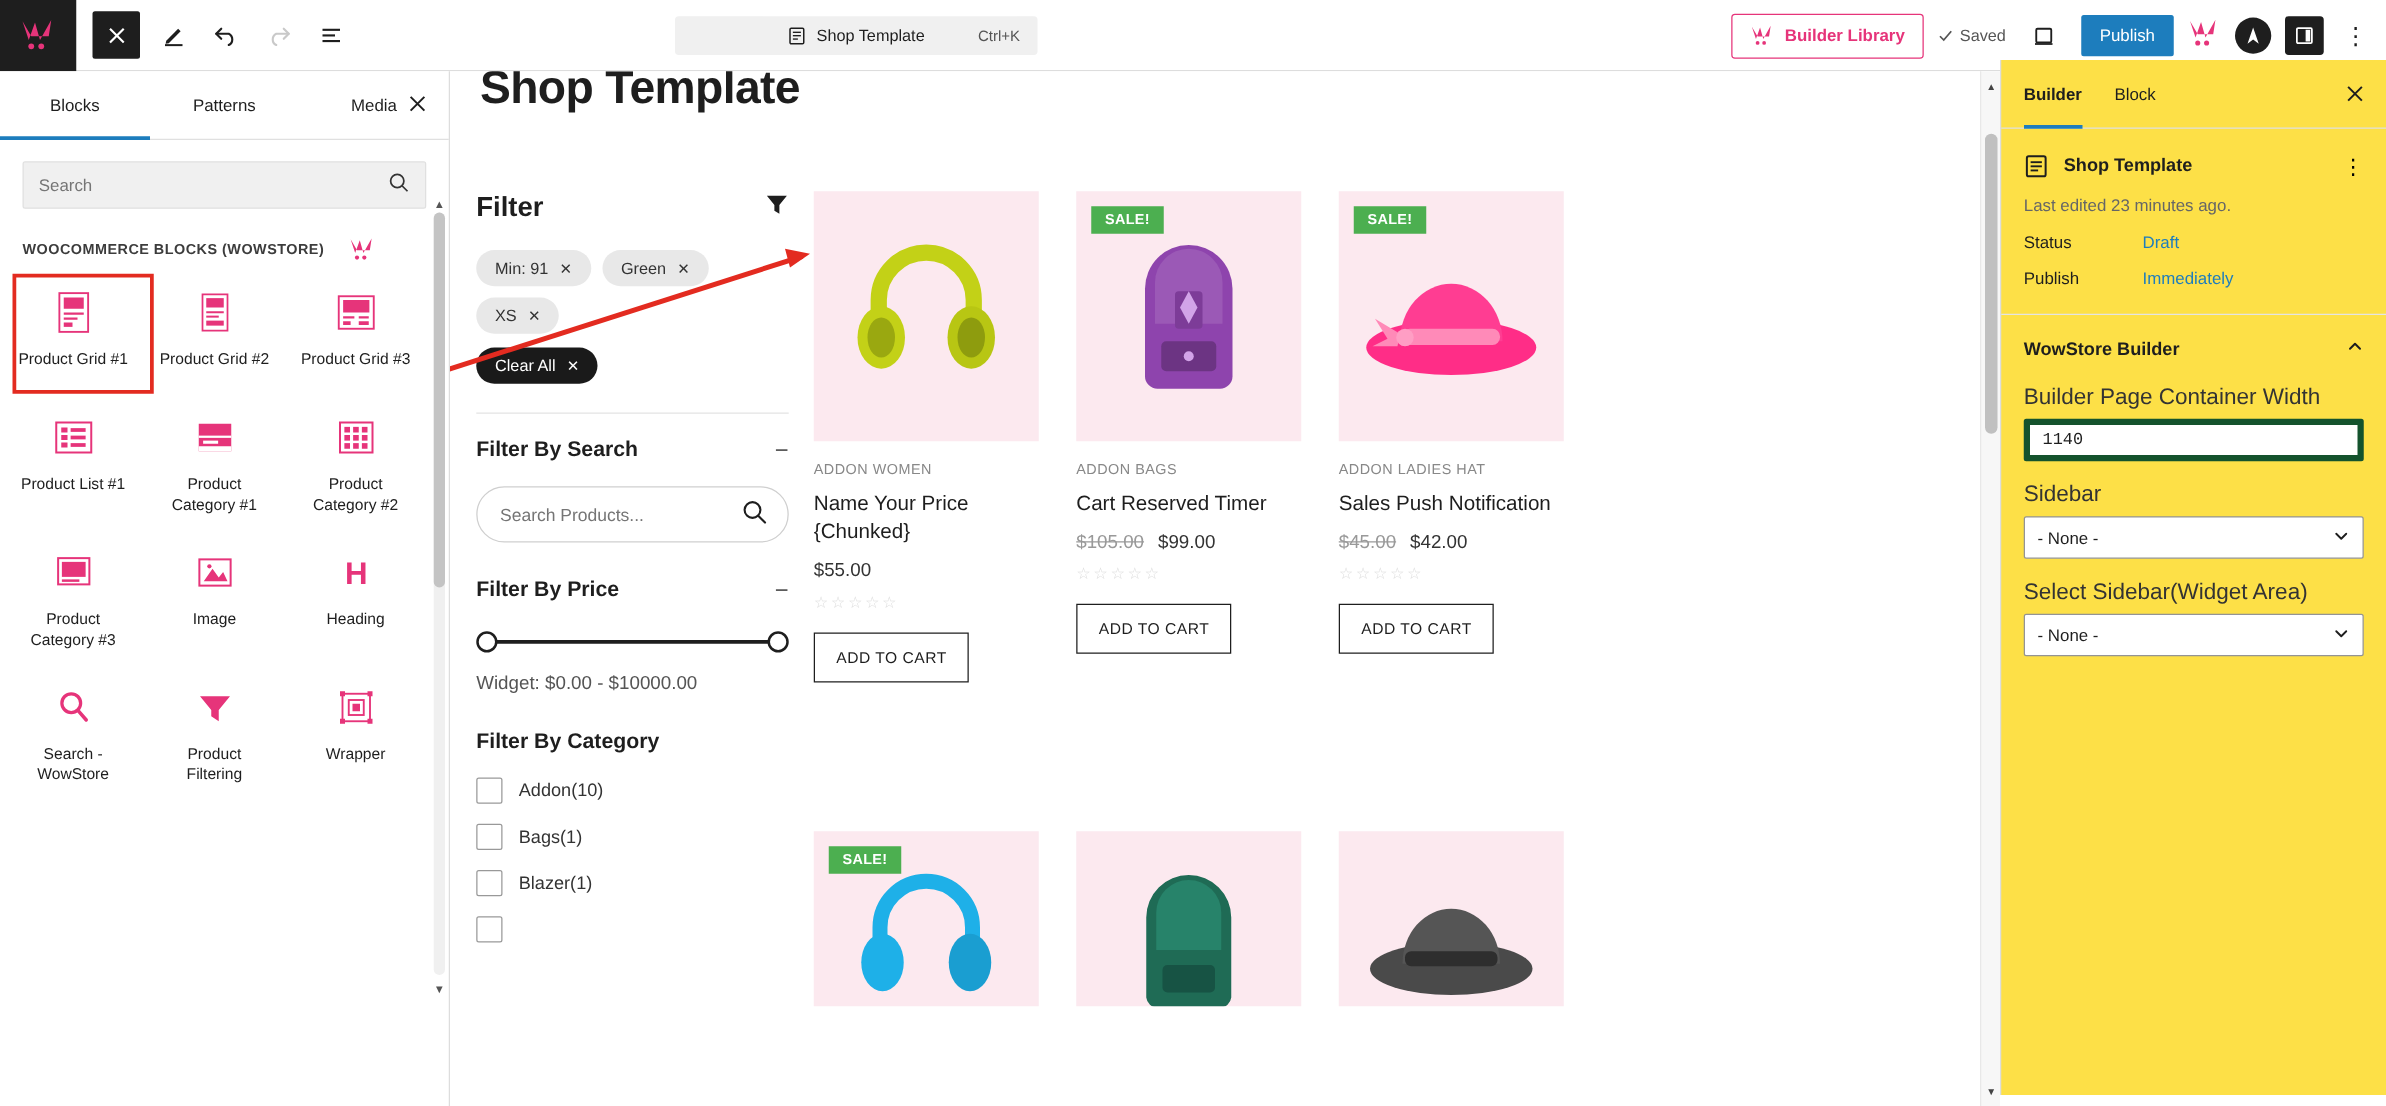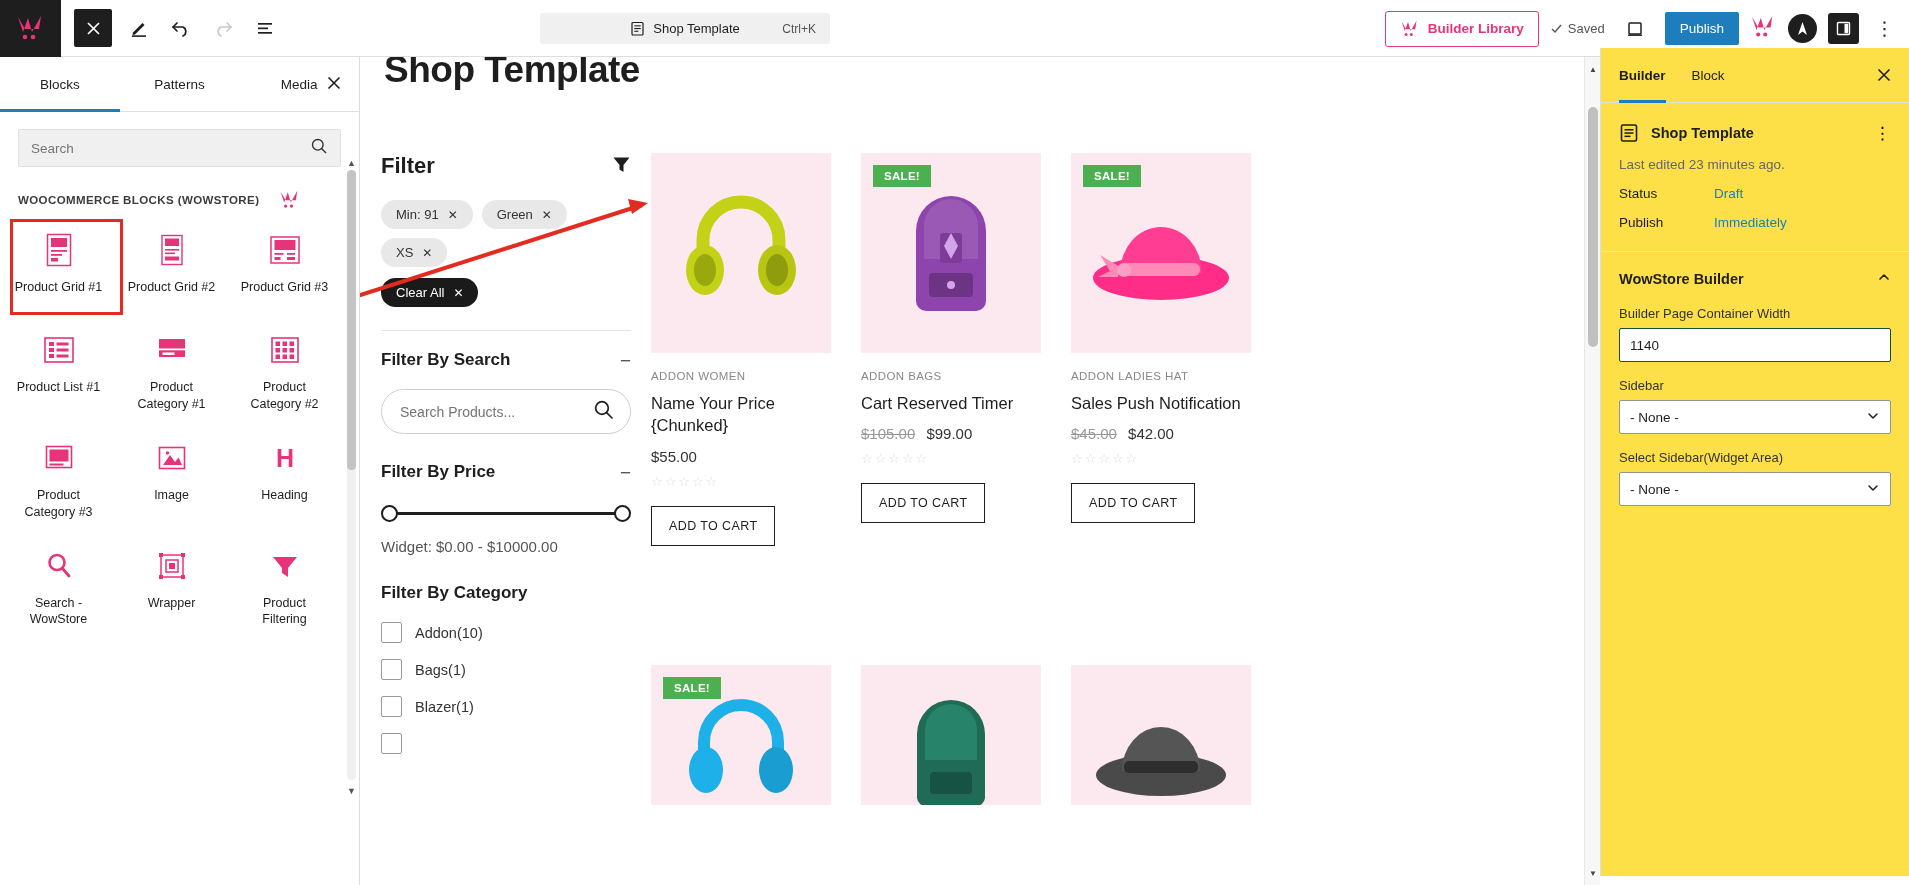--- a/index.html
+++ b/index.html
@@ -268,25 +268,25 @@
   .rp-row .lab { width: 95px; color: #1e1e1e; }
   .rp-row .val { color: #1d7dbd; cursor: pointer; }
   .rp-divider { height: 1px; background: #e4e4e4; margin: 21px 0 0 0; }
 
   .rp-accord {
     display: flex; align-items: center; justify-content: space-between;
     padding: 18px 18px; cursor: pointer;
   }
   .rp-accord-title { font-size: 14.5px; font-weight: 600; color: #1e1e1e; }
   .rp-field { padding: 0 18px 16px 18px; }
-  .rp-label { font-size: 13px; color: #333; margin-bottom: 7px; }
+  .rp-label { font-size: 18px; color: #333; margin-bottom: 7px; }
   .rp-input {
-    width: 100%; height: 34px; border: 1px solid #14532d; border-radius: 2px;
+    width: 100%; height: 34px; border: 5px solid #14532d; border-radius: 2px;
     padding: 0 10px; font-size: 13.5px; color: #1e1e1e; outline: none;
-    font-family: Liberation Sans, sans-serif;
+    font-family: Liberation Mono, monospace;
   }
   .rp-select {
     width: 100%; height: 34px; border: 1px solid #949494; border-radius: 2px;
     padding: 0 10px; font-size: 13.5px; color: #1e1e1e; background: #fff;
     display: flex; align-items: center; justify-content: space-between;
     cursor: pointer;
   }
 </style>
 </head>
 <body>
@@ -545,42 +545,42 @@
       <span class="bi-icon">
         <svg width="28" height="30" viewBox="0 0 28 30">
           <circle cx="12" cy="11.5" r="7.5" stroke="#e6347a" stroke-width="2.6" fill="none"></circle>
           <path d="M17.5 17.5 L24 25" stroke="#e6347a" stroke-width="2.8" stroke-linecap="round"></path>
         </svg>
       </span>
       <span class="bi-label">Search - WowStore</span>
     </div>
     <div class="blockitem">
       <span class="bi-icon">
+        <svg width="30" height="30" viewBox="0 0 30 30">
+          <path d="M3 6 H27 L18 17 V26 L12 22 V17 Z" fill="#e6347a"></path>
+        </svg>
+      </span>
+      <span class="bi-label">Product Filtering</span>
+    </div>
+    <div class="blockitem">
+      <span class="bi-icon">
         <svg width="28" height="30" viewBox="0 0 28 30">
           <rect x="3" y="4" width="22" height="22" stroke="#e6347a" stroke-width="1.5" fill="none"></rect>
           <rect x="8" y="9" width="12" height="12" stroke="#e6347a" stroke-width="1.5" fill="none"></rect>
           <rect x="11" y="12" width="6" height="6" fill="#e6347a"></rect>
           <g fill="#e6347a">
               <rect x="1" y="2" width="4" height="4"></rect>
               <rect x="23" y="2" width="4" height="4"></rect>
               <rect x="1" y="24" width="4" height="4"></rect>
               <rect x="23" y="24" width="4" height="4"></rect>
             </g>
         </svg>
       </span>
       <span class="bi-label">Wrapper</span>
     </div>
-    <div class="blockitem">
-      <span class="bi-icon">
-        <svg width="30" height="30" viewBox="0 0 30 30">
-          <path d="M3 6 H27 L18 17 V26 L12 22 V17 Z" fill="#e6347a"></path>
-        </svg>
-      </span>
-      <span class="bi-label">Product Filtering</span>
-    </div>
   </div>
 
   <div class="lp-scroll">
     <div class="thumb"></div>
   </div>
   <div class="lp-scroll-arrow" style="top:98px;">▲</div>
   <div class="lp-scroll-arrow" style="top:726px;">▼</div>
 </div>
 
 <div class="canvas">

